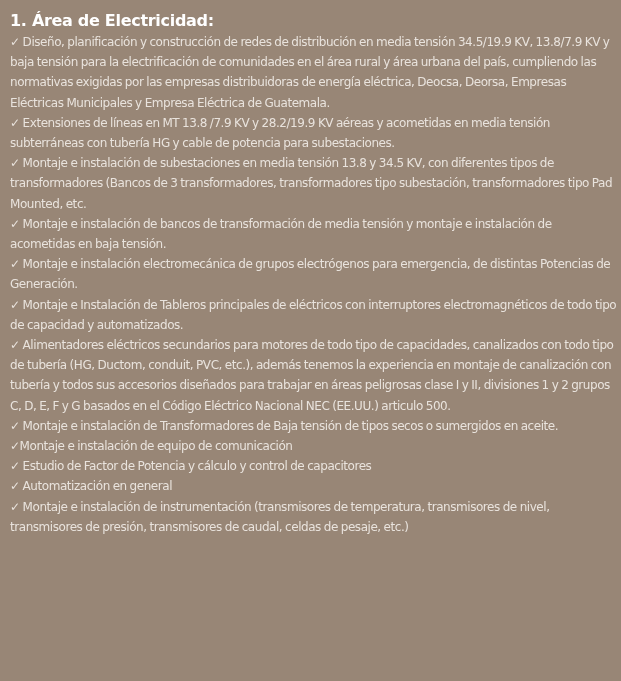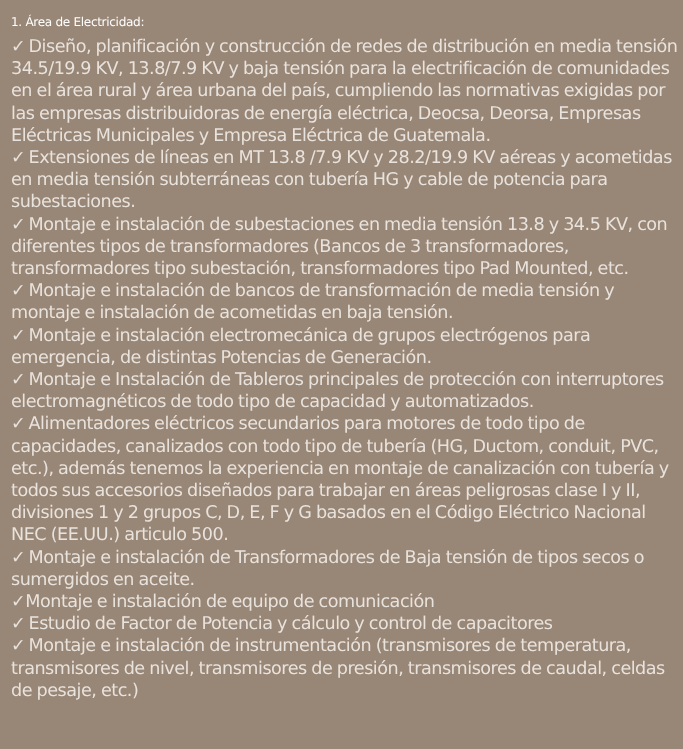--- a/index.html
+++ b/index.html
@@ -10,48 +10,49 @@
       overflow: hidden;
       font-family: "DejaVu Sans", sans-serif;
     }
     .content {
       padding: 10px 0 0 10px;
       box-sizing: border-box;
       width: 621px;
     }
     .title {
       color: #ffffff;
-      font-weight: normal;
-      font-size: 11px;
+      font-weight: bold;
+      font-size: 16px;
       line-height: 22px;
       margin: 0 0 0 0;
       letter-spacing: -0.3px;
     }
     .item {
       color: #e9e3dd;
-      font-size: 16px;
+      font-size: 12px;
       line-height: 20.2px;
       letter-spacing: -0.45px;
       word-spacing: -0.5px;
       margin: 0;
       padding-right: 2px;
     }
     .check { margin-right: 3px; }
   </style>
 </head>
 <body>
 
 <div class="content">
   <div class="title">1. Área de Electricidad:</div>
   <div>
     <p class="item"><span class="check">✓</span><span>Diseño, planificación y construcción de redes de distribución en media tensión 34.5/19.9 KV, 13.8/7.9 KV y baja tensión para la electrificación de comunidades en el área rural y área urbana del país, cumpliendo las normativas exigidas por las empresas distribuidoras de energía eléctrica, Deocsa, Deorsa, Empresas Eléctricas Municipales y Empresa Eléctrica de Guatemala.</span></p>
     <p class="item"><span class="check">✓</span><span>Extensiones de líneas en MT 13.8 /7.9 KV y 28.2/19.9 KV aéreas y acometidas en media tensión subterráneas con tubería HG y cable de potencia para subestaciones.</span></p>
     <p class="item"><span class="check">✓</span><span>Montaje e instalación de subestaciones en media tensión 13.8 y 34.5 KV, con diferentes tipos de transformadores (Bancos de 3 transformadores, transformadores tipo subestación, transformadores tipo Pad Mounted, etc.</span></p>
     <p class="item"><span class="check">✓</span><span>Montaje e instalación de bancos de transformación de media tensión y montaje e instalación de acometidas en baja tensión.</span></p>
     <p class="item"><span class="check">✓</span><span>Montaje e instalación electromecánica de grupos electrógenos para emergencia, de distintas Potencias de Generación.</span></p>
-    <p class="item"><span class="check">✓</span><span>Montaje e Instalación de Tableros principales de protección con interruptores electromagnéticos de todo tipo de capacidad y automatizados.</span></p>
+    <p class="item"><span class="check">✓</span><span>Montaje e Instalación de Tableros principales de eléctricos con interruptores electromagnéticos de todo tipo de capacidad y automatizados.</span></p>
     <p class="item"><span class="check">✓</span><span>Alimentadores eléctricos secundarios para motores de todo tipo de capacidades, canalizados con todo tipo de tubería (HG, Ductom, conduit, PVC, etc.), además tenemos la experiencia en montaje de canalización con tubería y todos sus accesorios diseñados para trabajar en áreas peligrosas clase I y II, divisiones 1 y 2 grupos C, D, E, F y G basados en el Código Eléctrico Nacional NEC (EE.UU.) articulo 500.</span></p>
     <p class="item"><span class="check">✓</span><span>Montaje e instalación de Transformadores de Baja tensión de tipos secos o sumergidos en aceite.</span></p>
     <p class="item"><span class="check" style="margin-right:0">✓</span><span>Montaje e instalación de equipo de comunicación</span></p>
     <p class="item"><span class="check">✓</span><span>Estudio de Factor de Potencia y cálculo y control de capacitores</span></p>
+    <p class="item"><span class="check">✓</span><span>Automatización en general</span></p>
     <p class="item"><span class="check">✓</span><span>Montaje e instalación de instrumentación (transmisores de temperatura, transmisores de nivel, transmisores de presión, transmisores de caudal, celdas de pesaje, etc.)</span></p>
   </div>
 </div>
 
 </body></html>

